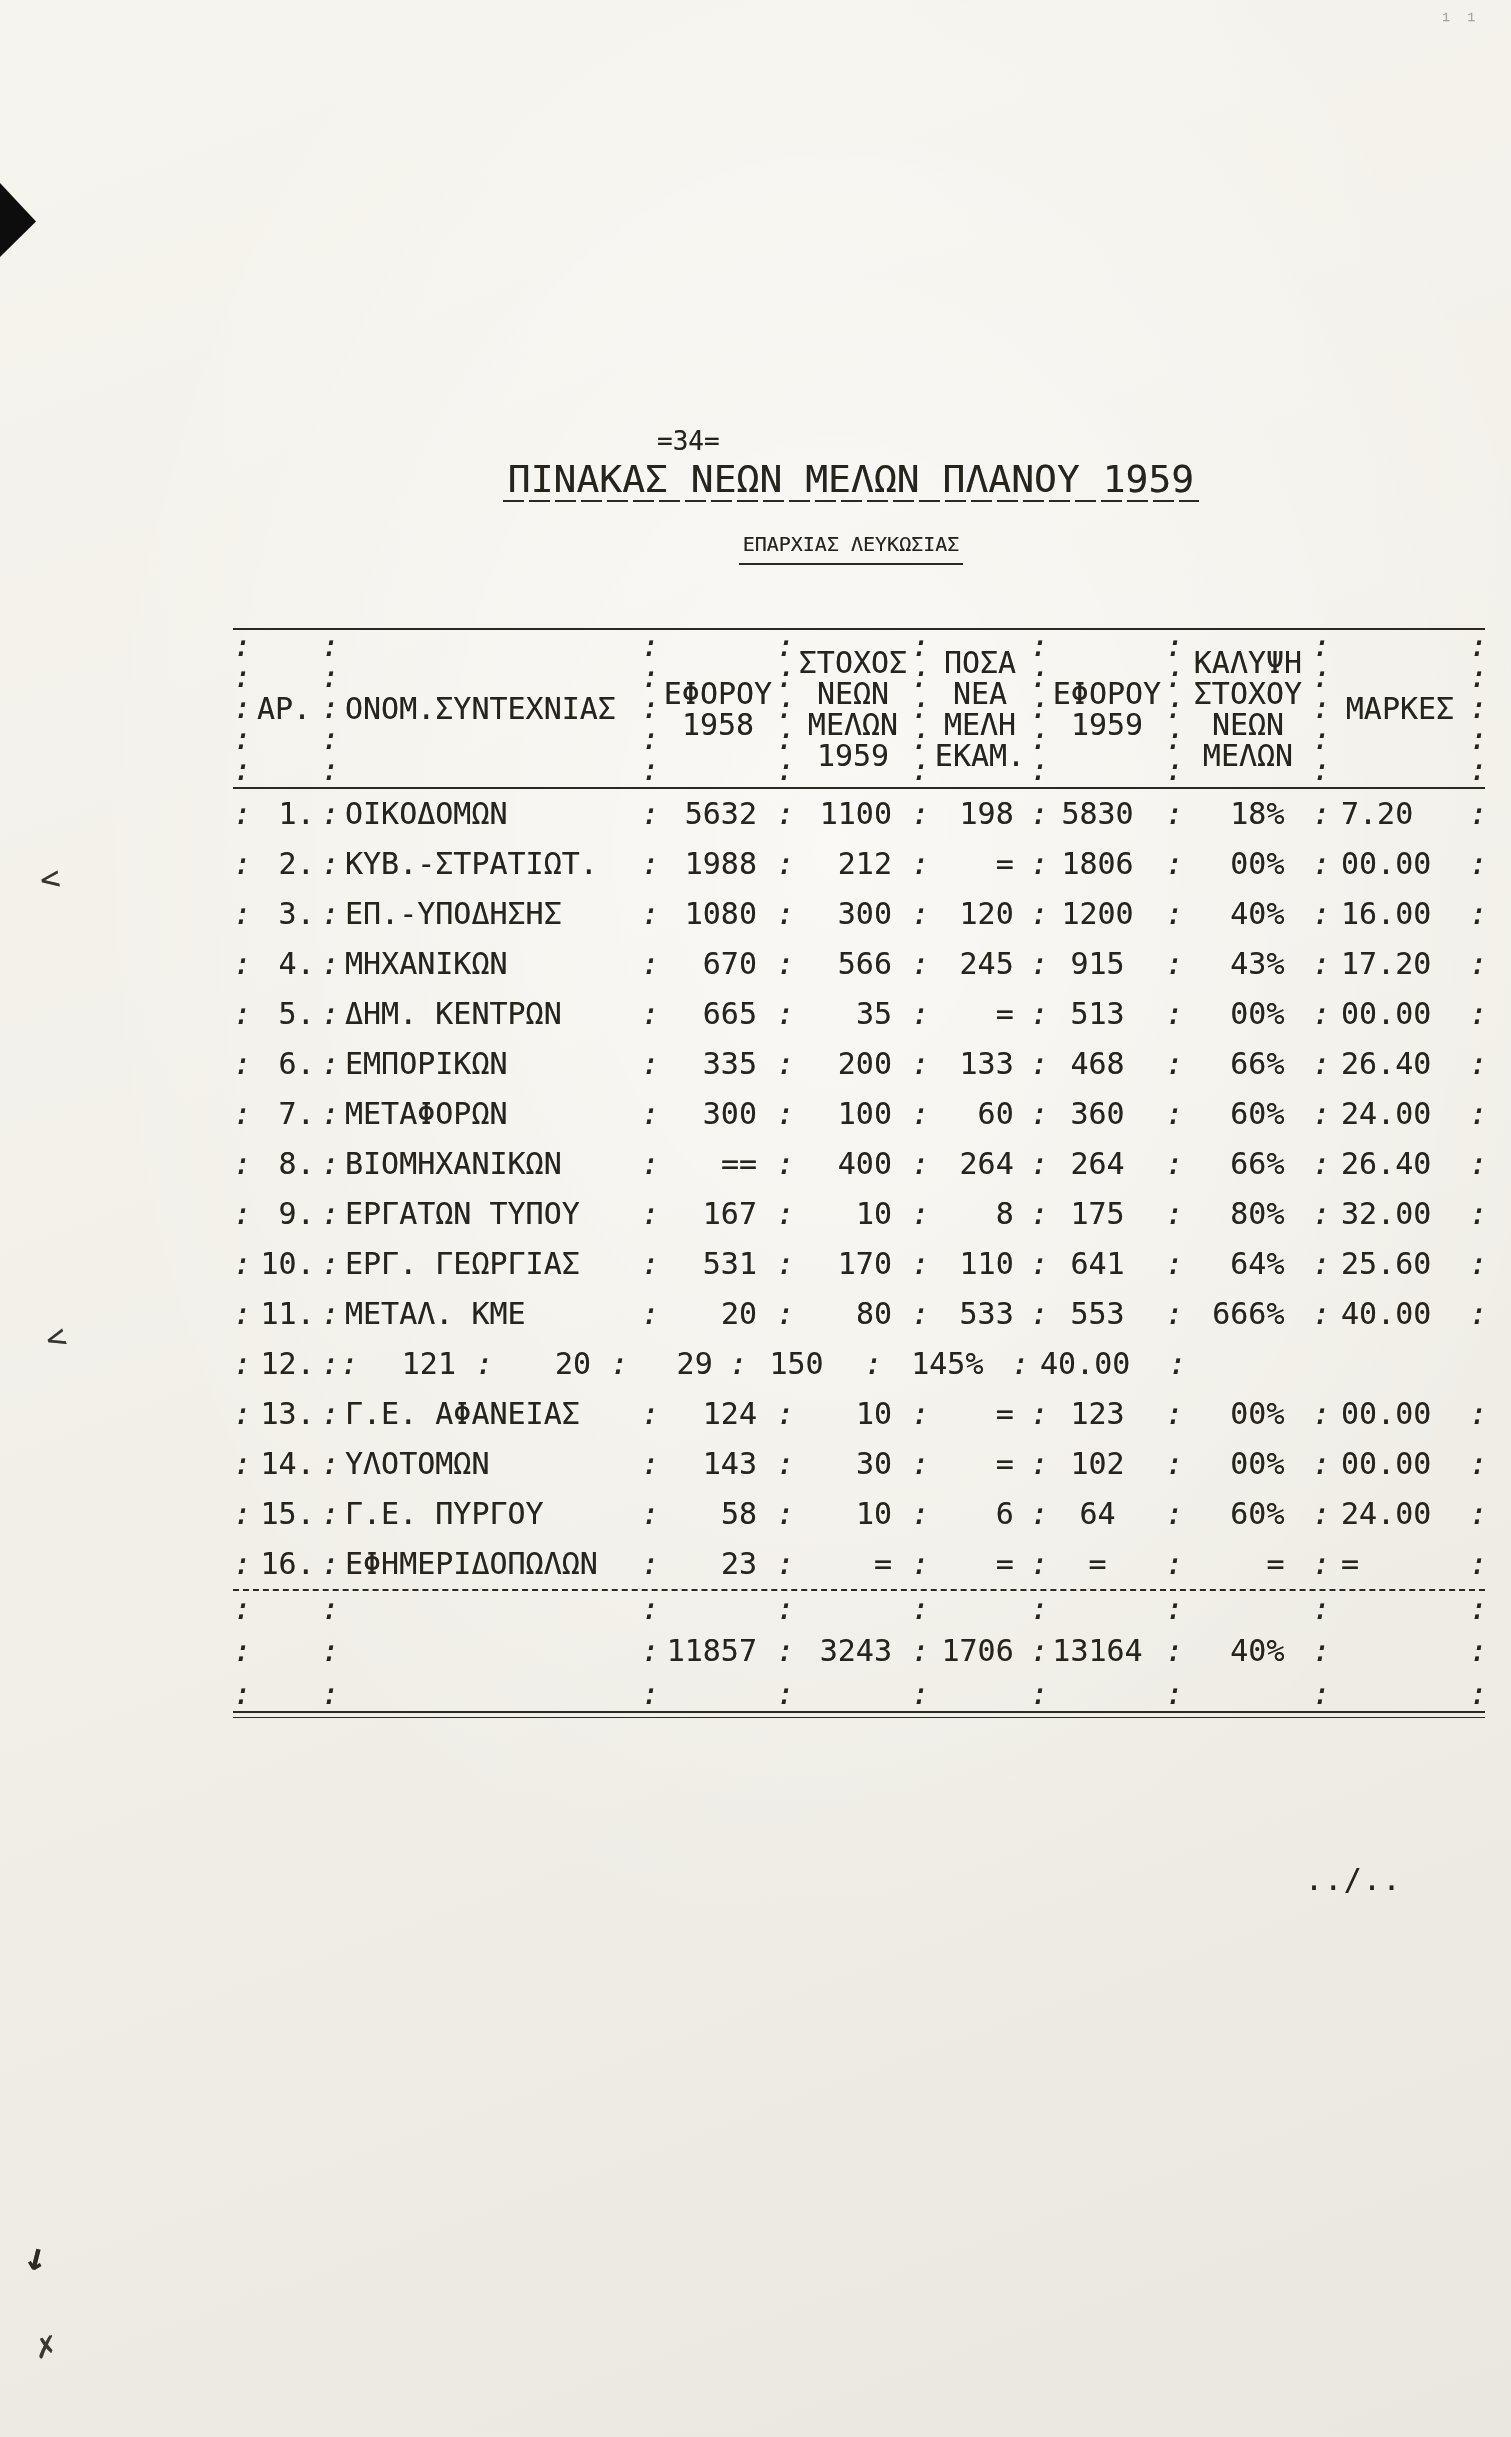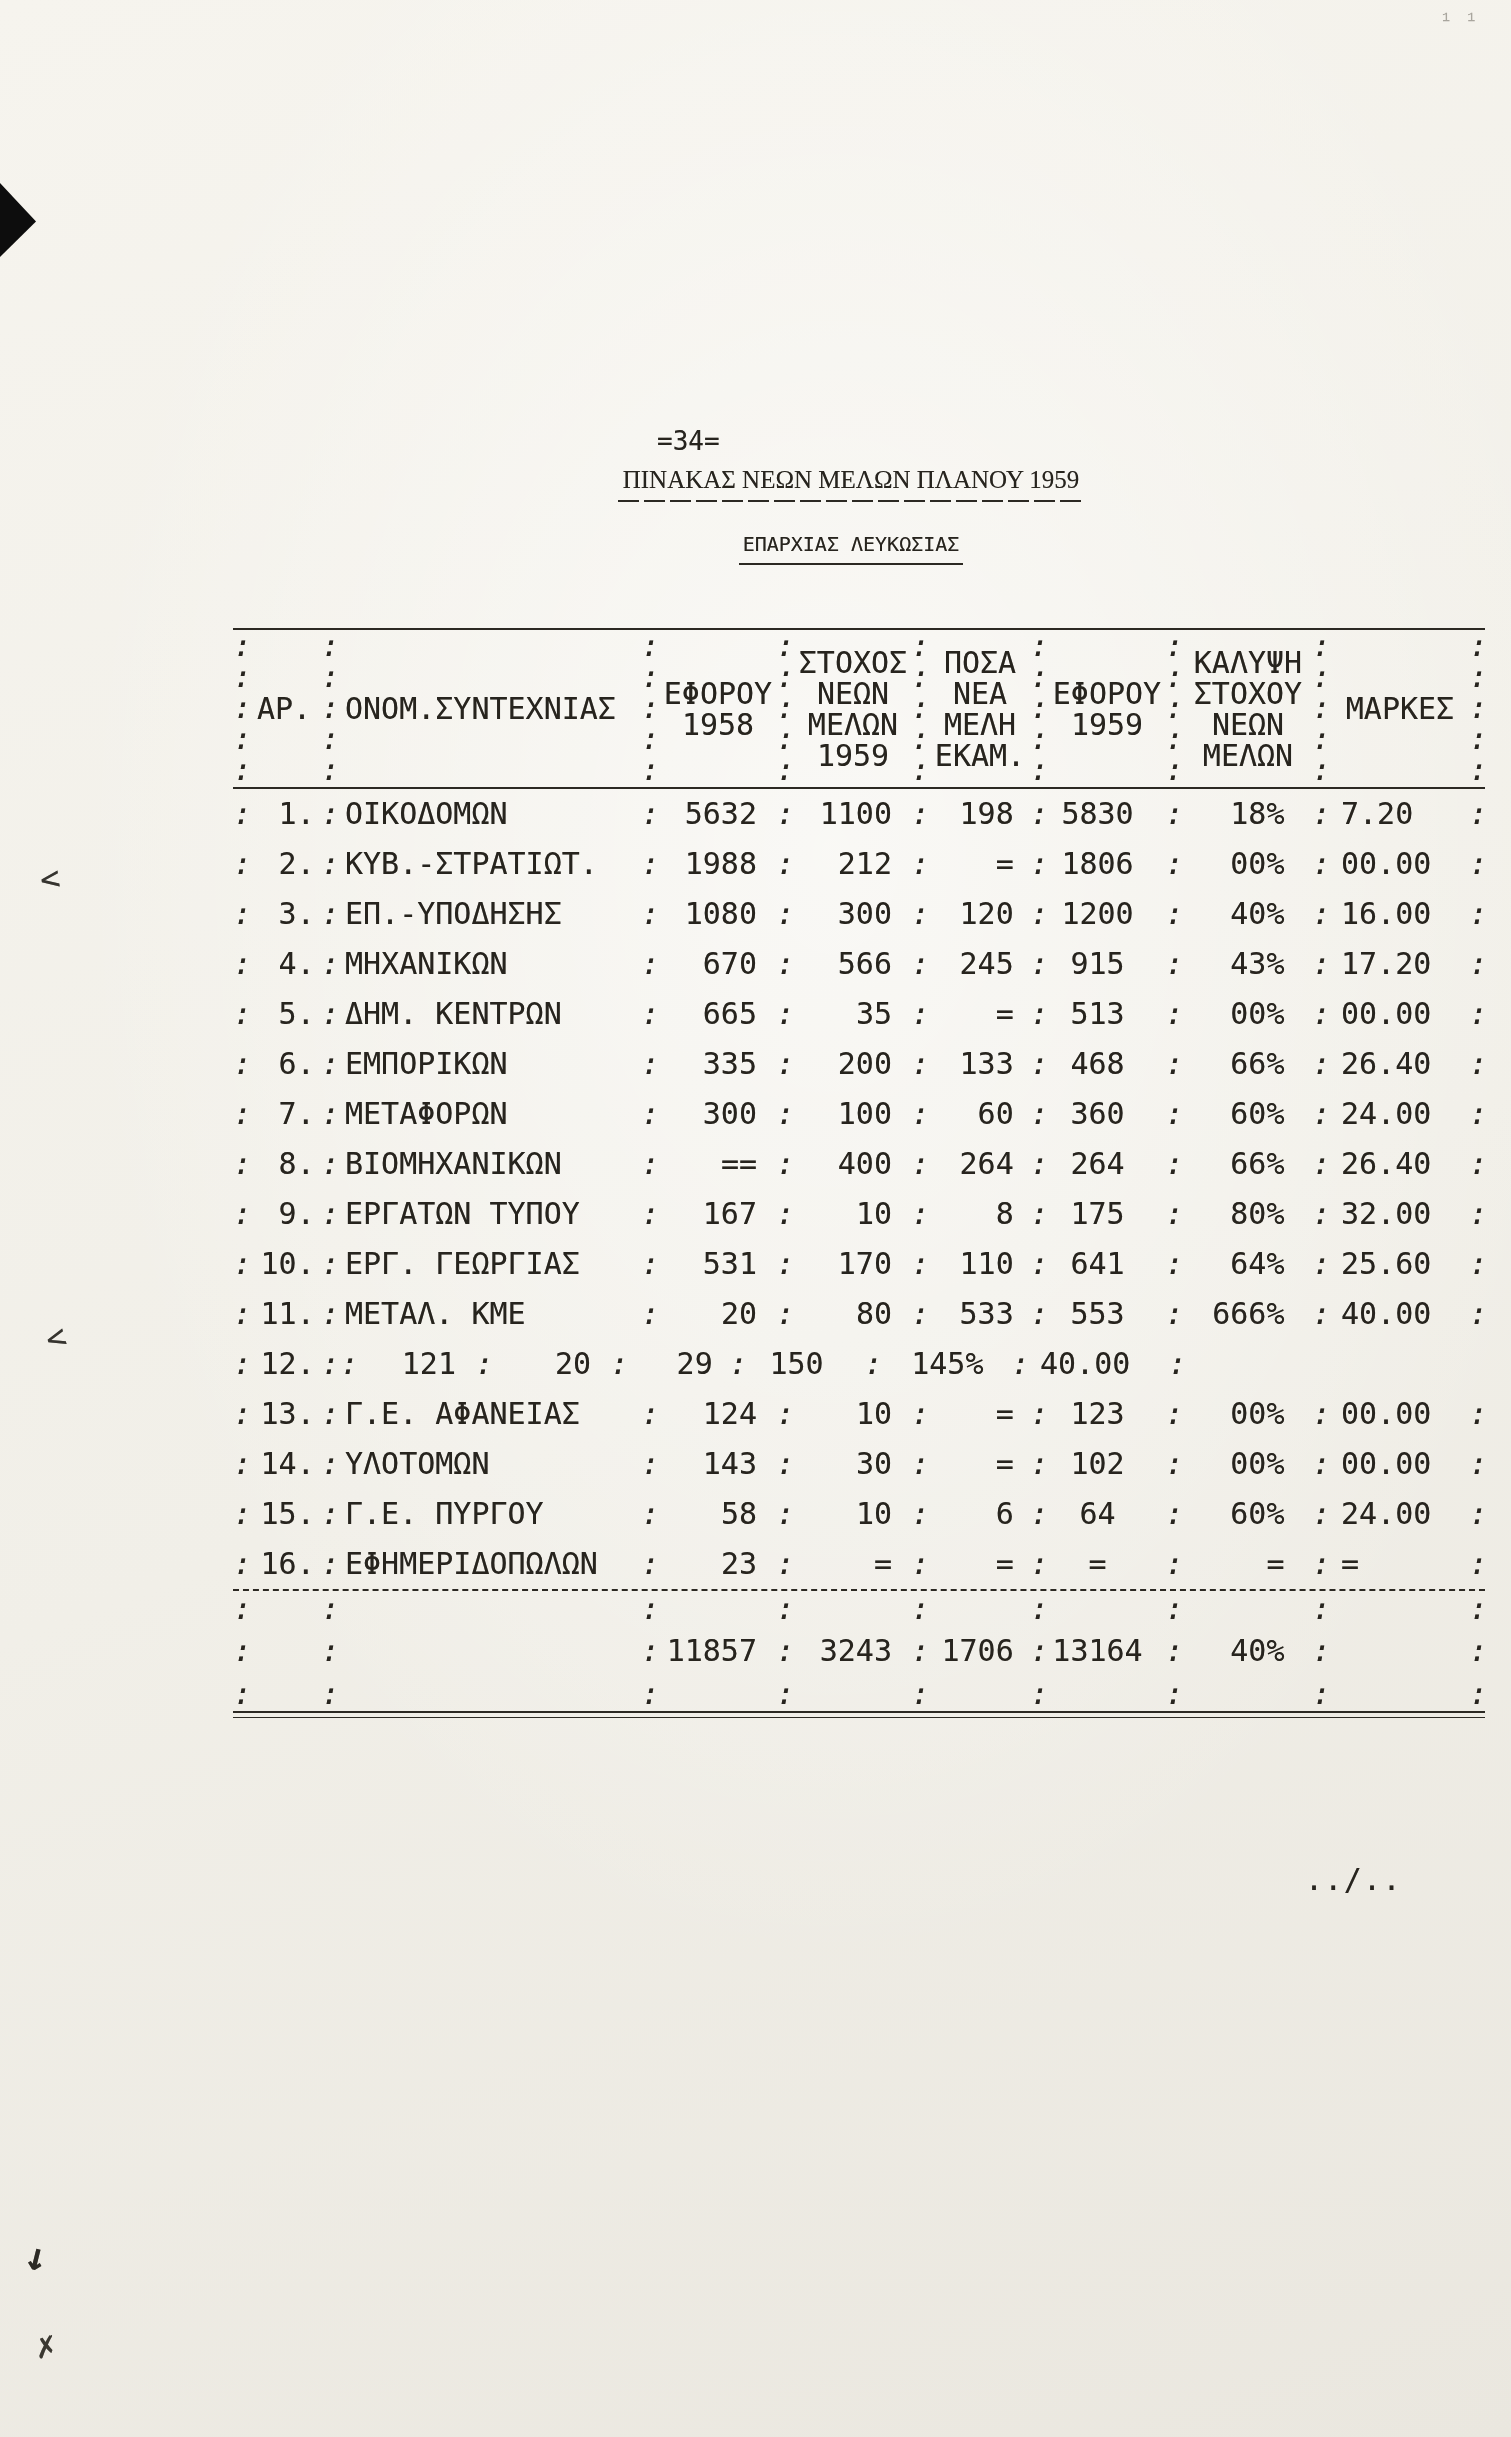--- a/index.html
+++ b/index.html
@@ -18,25 +18,24 @@
   
   .page-number {
     position: absolute; top: 396px; left: 657px; width: 225px;
     text-align: left; font-size: 26px; line-height: 35px; margin-top: 28px;
   }
   .title-block {
     position: absolute; top: 462px; left: 538px; width: 626px;
     display: flex; flex-direction: column; align-items: center;
   }
   .doc-title {
-    font-size: 25px; line-height: 35px; padding: 0 5px 5px;
+    font-size: 38px; line-height: 35px; padding: 0 5px 5px;
     background-image: repeating-linear-gradient(to right, #2c2923 0 21px, transparent 21px 26px);
     background-position: left bottom; background-size: 100% 2.5px; background-repeat: no-repeat;
     white-space: pre;
-    font-family: Liberation Serif, serif;
   }
   .doc-subtitle {
     margin-top: 25px; font-size: 20px; line-height: 35px;
     padding: 0 3.8px 1.3px; border-bottom: 2.5px solid #2c2923; white-space: pre;
   }
 
   
   .ttable { position: absolute; top: 628px; left: 233px; width: 1252px; font-size: 30px; }
   .rule        { border-top: 2.5px solid #2c2923; }
   .rule-dash   { border-top: 2.5px dashed #2c2923; }

